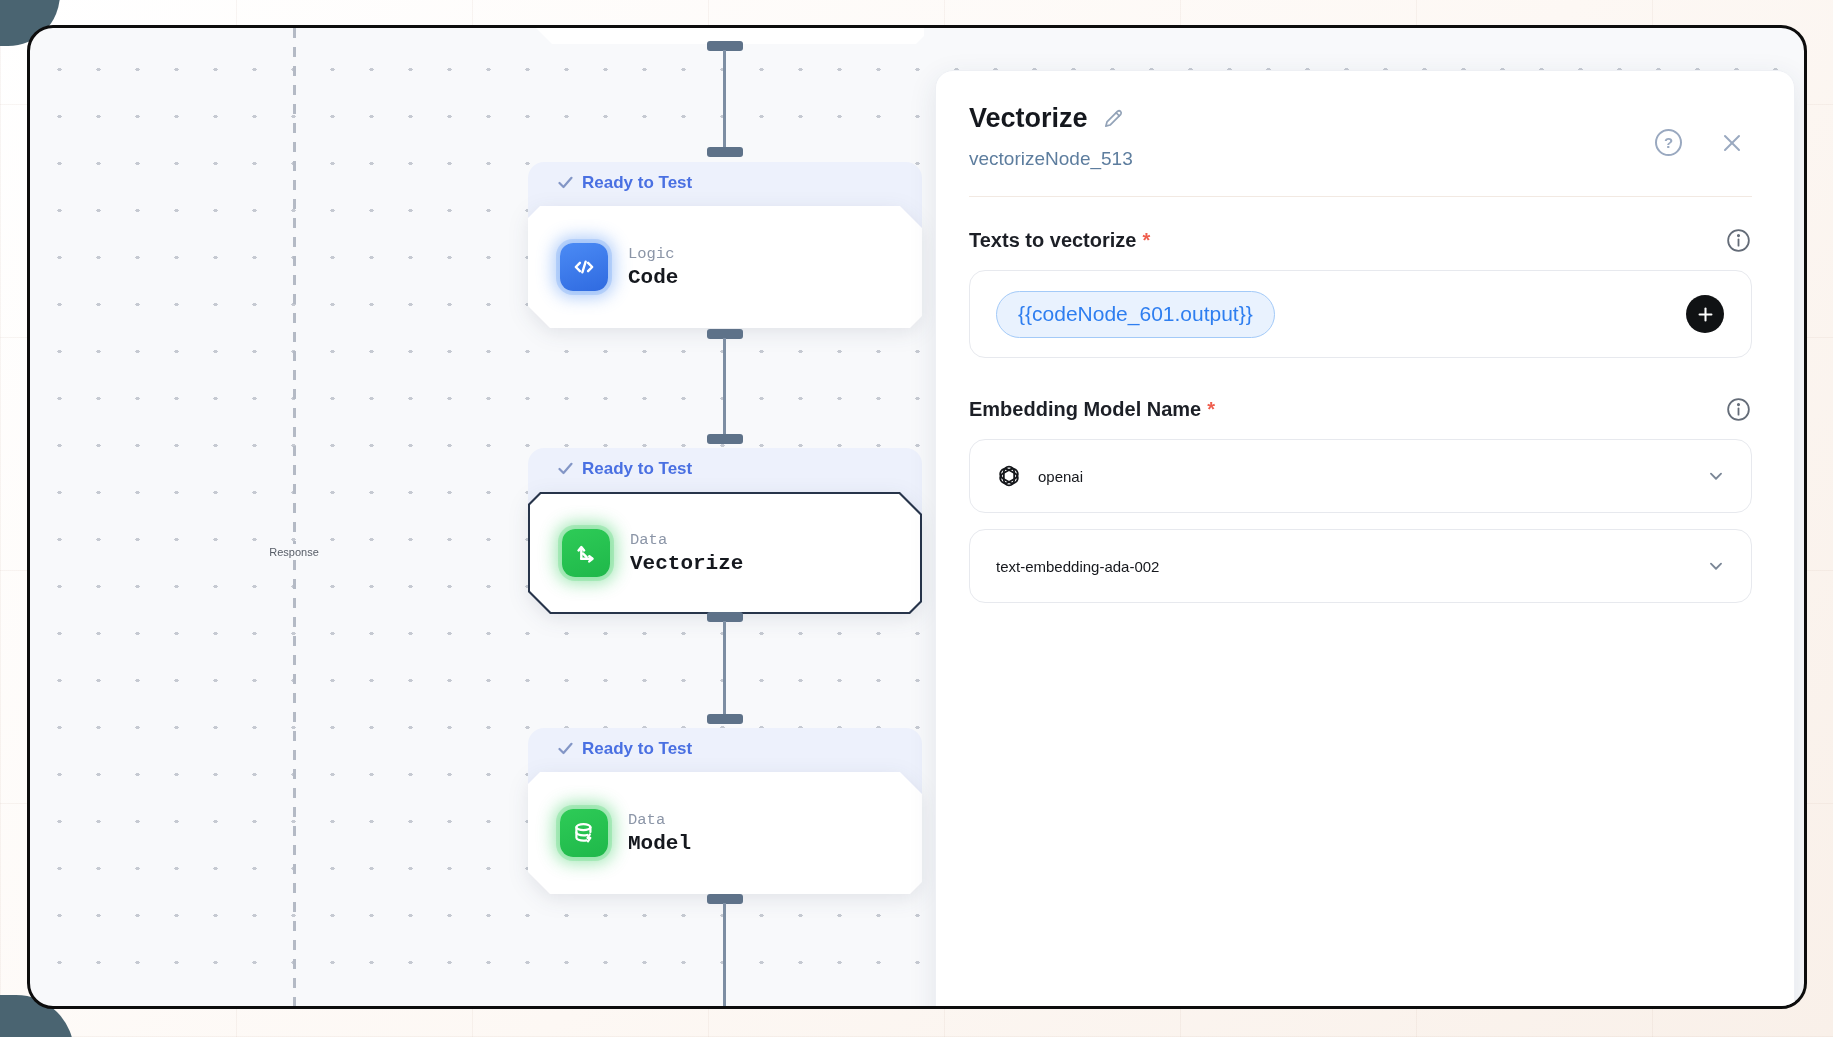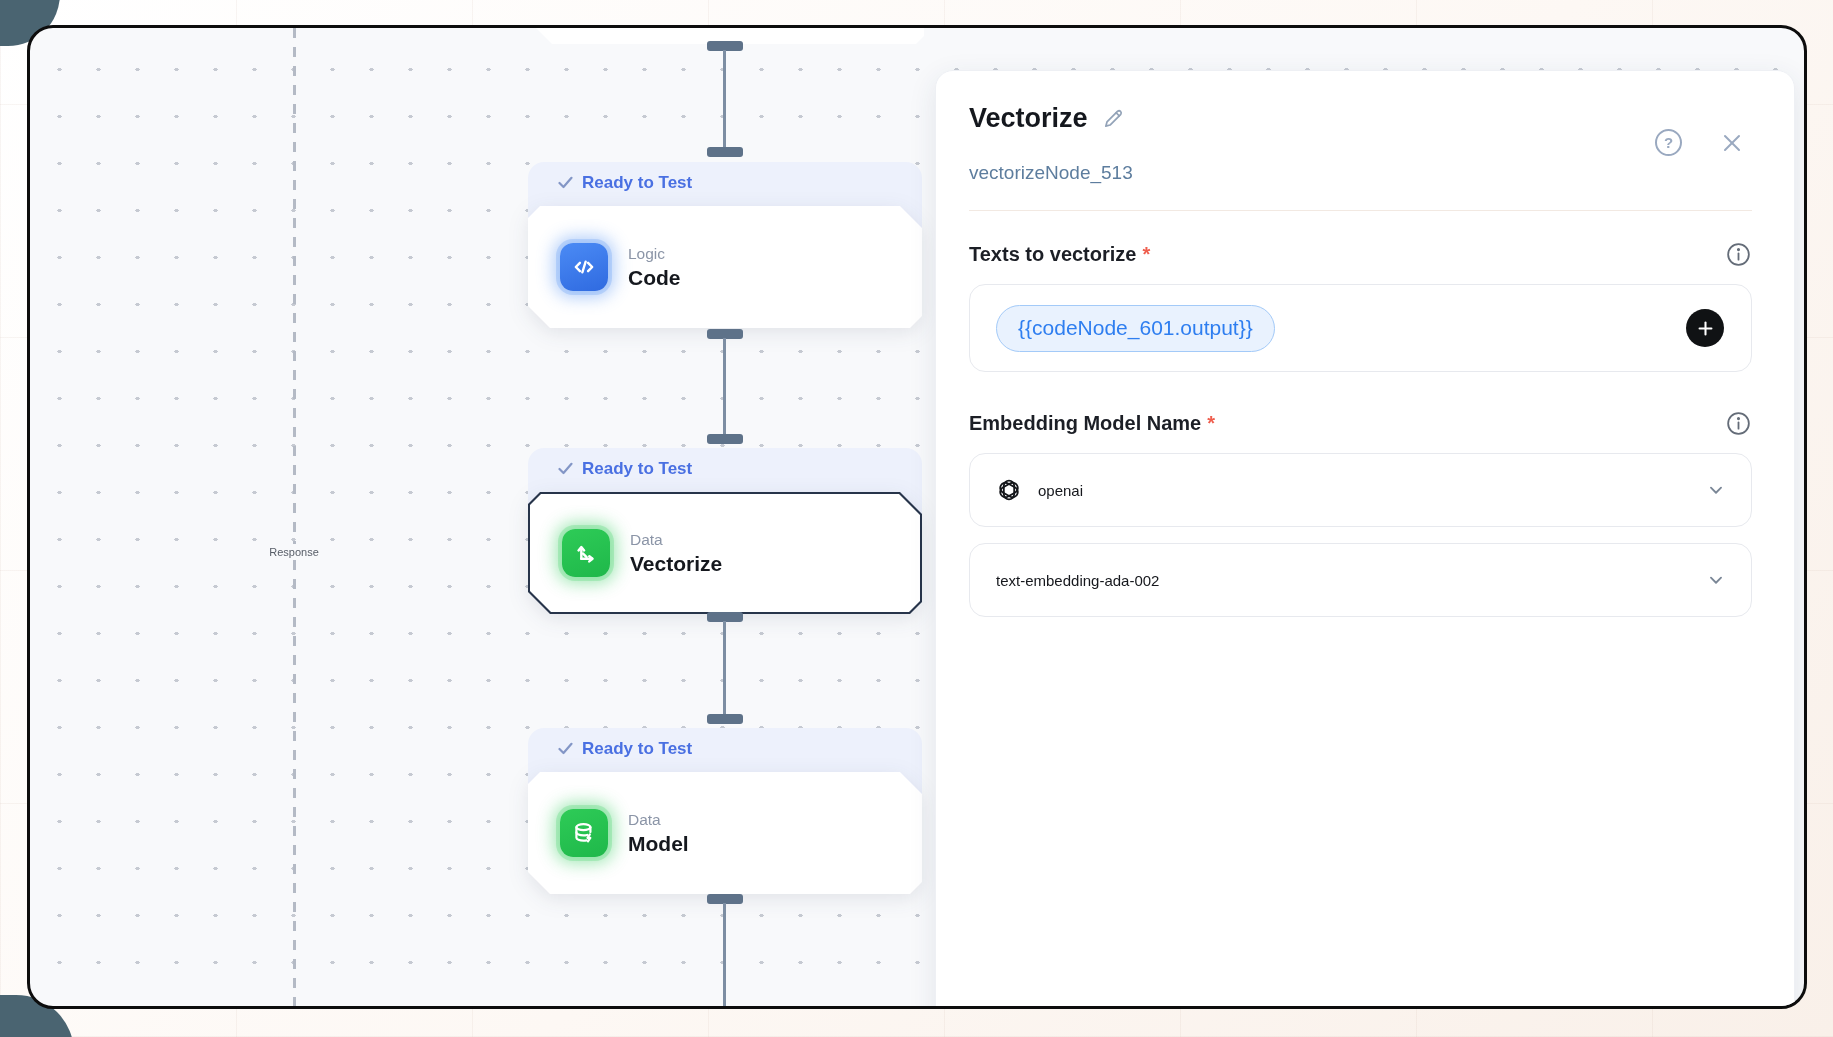--- a/index.html
+++ b/index.html
@@ -71,21 +71,21 @@
     background: #ffffff;
   }
   .node-card-wrap { position: absolute; left: 0; top: 44px; width: 394px; height: 122px;
     filter: drop-shadow(0 5px 10px rgba(30,40,70,0.10)); }
   .node-card-wrap .node-card { top: 0; }
   .node-card.selected-outline { background: #27344a; }
   .node-card-inner-white {
     position: absolute; inset: 2px; background: #ffffff;
     clip-path: polygon(0 11px, 11px 0, calc(100% - 21px) 0, 100% 21px, 100% calc(100% - 11px), calc(100% - 11px) 100%, 21px 100%, 0 calc(100% - 21px));
   }
-  .node-row { position: absolute; inset: 0; display: flex; align-items: center; padding-left: 32px; gap: 20px; }
+  .node-row { position: absolute; inset: 0; display: flex; align-items: center; padding-left: 32px; gap: 20px; font-family: Liberation Mono, monospace; }
 
   .node-icon {
     width: 48px; height: 48px; border-radius: 13px; flex: 0 0 48px;
     display: flex; align-items: center; justify-content: center;
   }
   .node-icon.blue {
     background: linear-gradient(160deg, #4b8bf5, #2f6ae0);
     box-shadow: 0 0 0 4px rgba(90,150,245,0.25), 0 0 16px 7px rgba(90,150,245,0.45);
   }
   .node-icon.green {
@@ -100,21 +100,21 @@
   .panel {
     position: absolute; left: 905px; top: 42px; width: 860px; height: 960px;
     background: #ffffff; border: 1px solid #eef0f4; border-radius: 18px;
     box-shadow: 0 8px 28px rgba(40,60,90,0.10); z-index: 3;
     padding: 0 42px 0 33px;
   }
   .panel-header { position: relative; padding-top: 32px; }
   .panel-title-row { display: flex; align-items: center; gap: 14px; }
   .panel-title { color: #15181e; font-size: 27px; font-weight: 700; }
   .pencil-btn { cursor: pointer; display: inline-flex; }
-  .panel-node-id { margin-top: 28px; color: #5d7d9e; font-size: 19px; }
+  .panel-node-id { margin-top: 14px; color: #5d7d9e; font-size: 19px; }
   .panel-top-icons { position: absolute; top: 58px; right: 8px; display: flex; align-items: center; gap: 38px; }
   .help-circle {
     width: 27px; height: 27px; border-radius: 50%; border: 2px solid #9aa9c0;
     color: #9aa9c0; font-size: 15px; font-weight: 700;
     display: flex; align-items: center; justify-content: center; cursor: pointer;
   }
   .close-btn { cursor: pointer; display: inline-flex; }
   .panel-divider { margin-top: 26px; height: 1px; background: #f2e9e2; }
 
   .field-label-row { display: flex; align-items: center; justify-content: space-between; }

